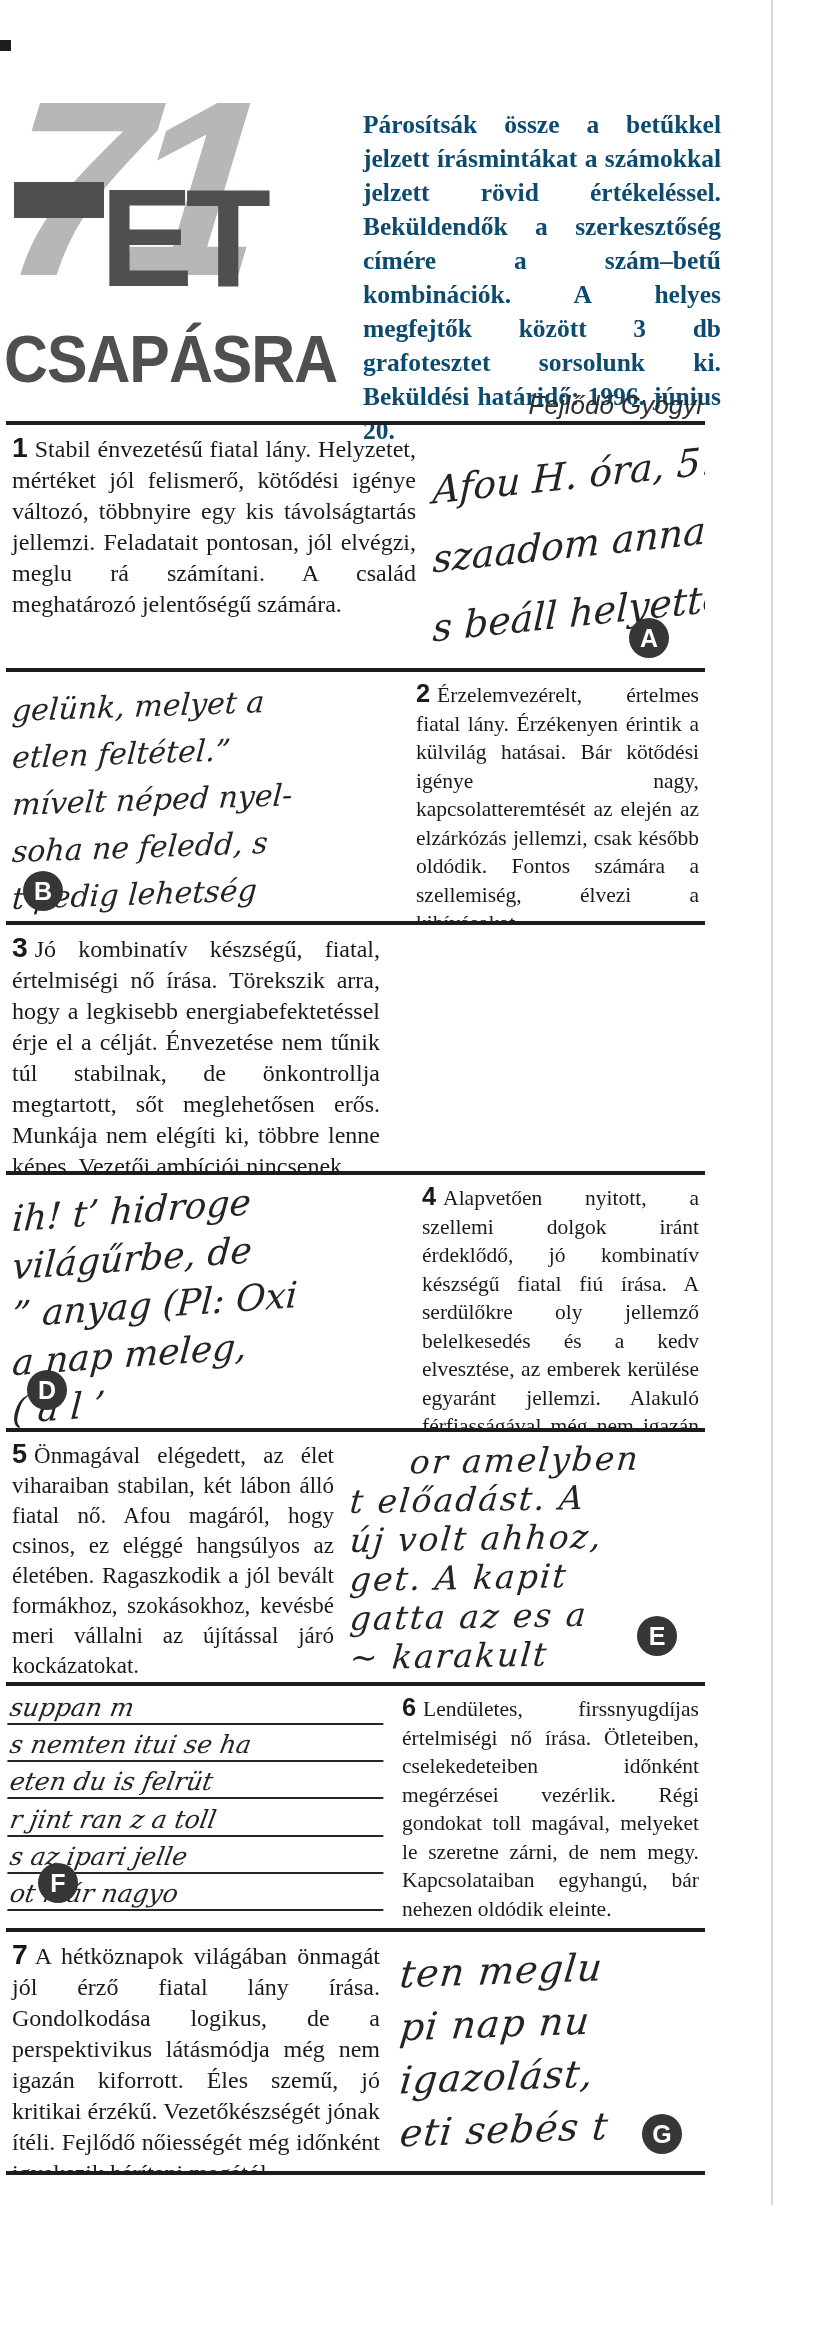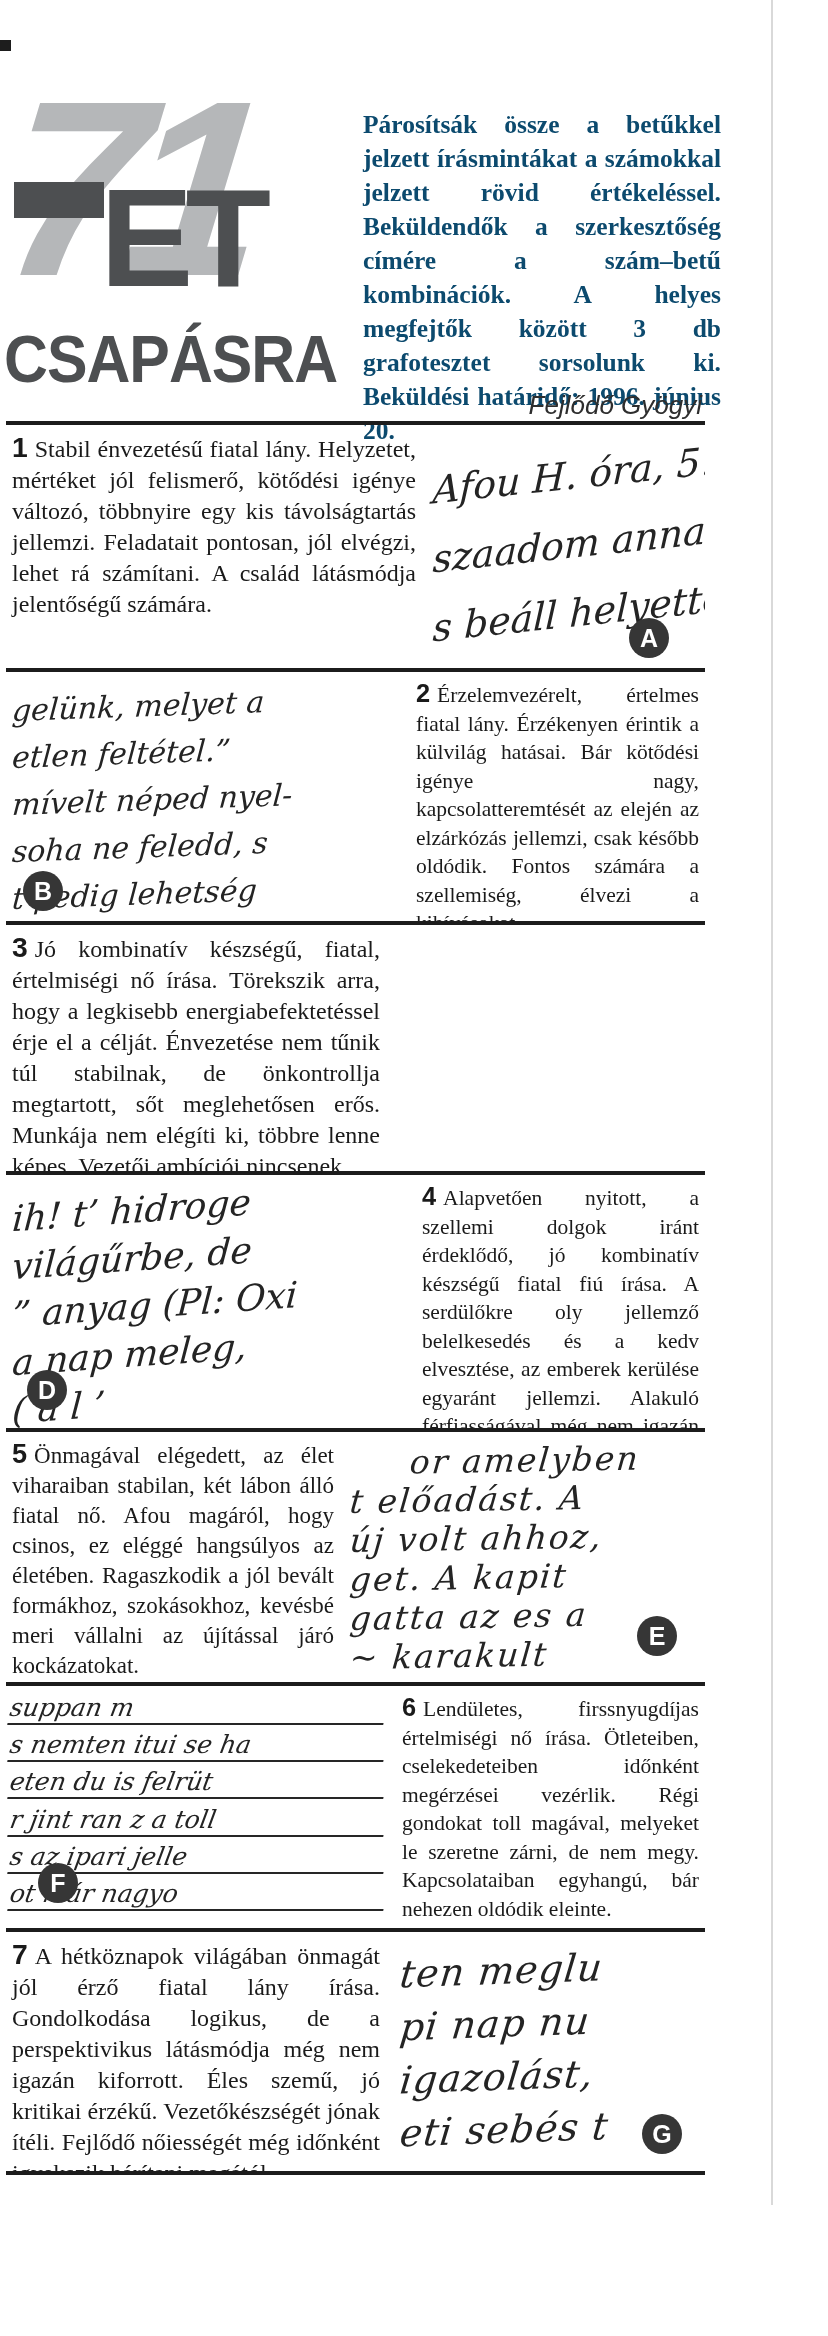--- a/index.html
+++ b/index.html
@@ -81,21 +81,21 @@
       <div class="logo-word">CSAPÁSRA</div>
     </div>
     <p class="intro">Párosítsák össze a betűkkel jelzett írásmintákat a számokkal jelzett rövid értékeléssel. Beküldendők a szerkesztőség címére a szám–betű kombinációk. A helyes megfejtők között 3 db grafotesztet sorsolunk ki. Beküldési határidő: 1996. június 20.</p>
     <p class="byline">Fejlődő Gyögyi</p>
   </header>
 
   <main class="rows">
 
     <section class="row" style="height:247px">
       <div class="cell text t-lg" style="width:416px">
-        <span class="num">1</span><span>Stabil énvezetésű fiatal lány. Helyzetet, mértéket jól felismerő, kötődési igénye változó, többnyire egy kis távolságtartás jellemzi. Feladatait pontosan, jól elvégzi, lehet rá számítani. A család látásmódja jelentőségű számára.</span>
+        <span class="num">1</span><span>Stabil énvezetésű fiatal lány. Helyzetet, mértéket jól felismerő, kötődési igénye változó, többnyire egy kis távolságtartás jellemzi. Feladatait pontosan, jól elvégzi, meglu rá számítani. A család meghatározó jelentőségű számára.</span>
       </div>
       <div class="cell hand hand-a" style="width:283px">
         <span class="hl">Afou H. óra, 5. b</span>
         <span class="hl">szaadom annak,</span>
         <span class="hl">s beáll helyette n</span>
         <span class="badge">A</span>
       </div>
     </section>
 
     <section class="row" style="height:253px">

